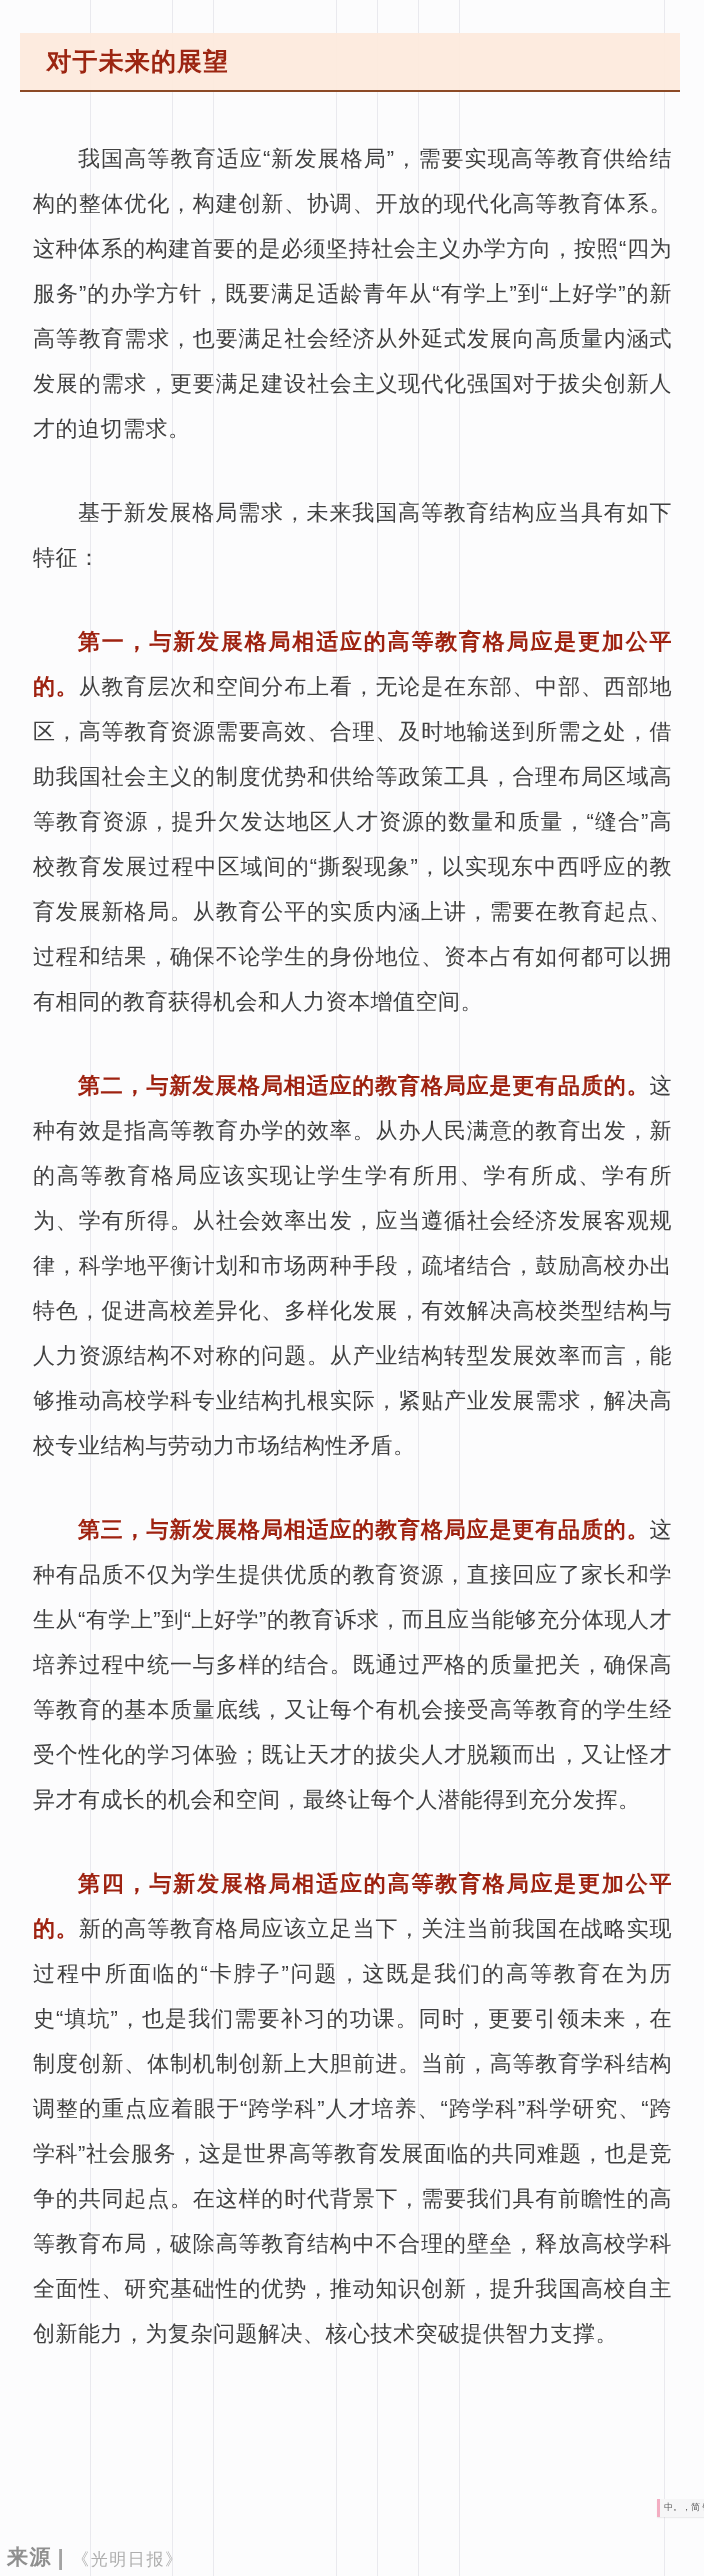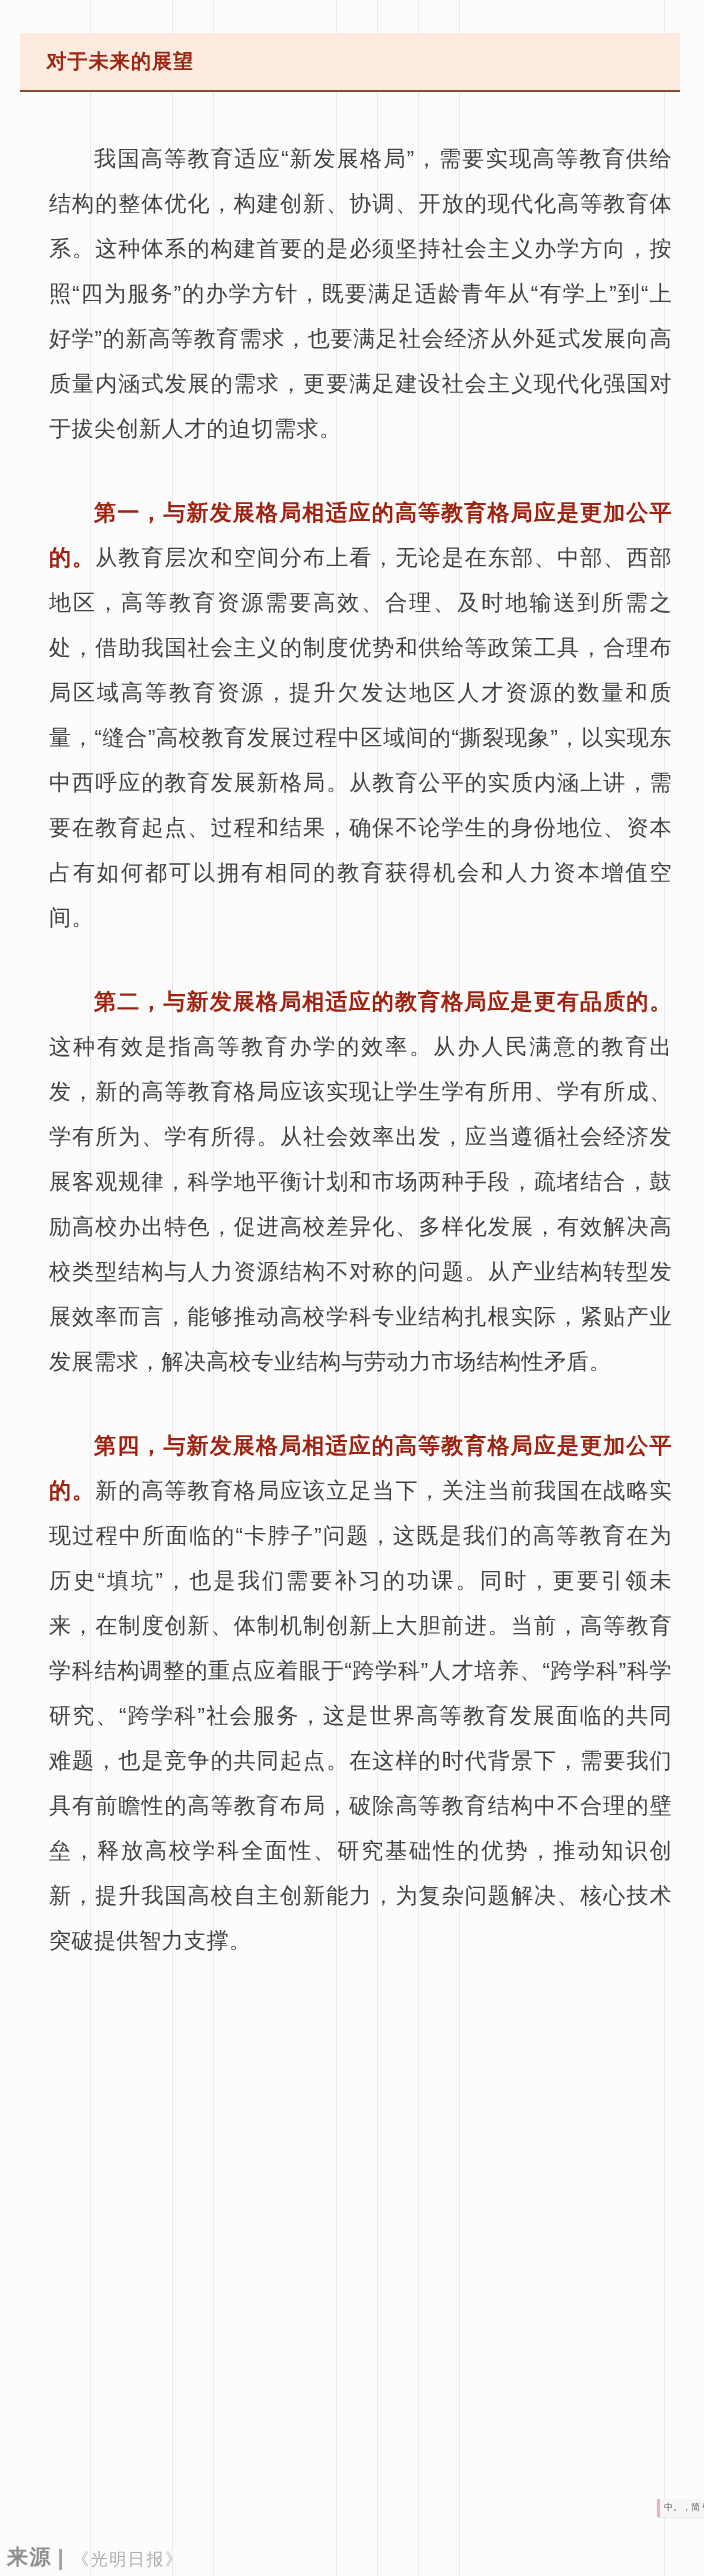--- a/index.html
+++ b/index.html
@@ -23,34 +23,34 @@
     width: 660px;
     height: 59px;
     box-sizing: border-box;
     background: rgba(253, 233, 221, 0.93);
     border-bottom: 2.7px solid #8c4a26;
     display: flex;
     align-items: center;
     padding-left: 26.5px;
   }
   .page-title {
-    font-size: 20px;
+    font-size: 25px;
     font-weight: bold;
     color: #9c2511;
     letter-spacing: 1.1px;
     white-space: nowrap;
   }
   .article {
     position: absolute;
     left: 33px;
     top: 136px;
     width: 639px;
   }
   .para {
-    margin: 0 0 39px 16px;
+    margin: 0 0 39px 0;
     font-size: 22px;
     line-height: 45px;
     color: #404040;
     text-align: justify;
     text-indent: 45px;
     letter-spacing: 0.5px;
   }
   .lead {
     color: #9e2210;
     font-weight: bold;
@@ -110,25 +110,27 @@
 <div class="page">
 
   <div class="header-box">
     <span class="page-title">对于未来的展望</span>
   </div>
 
   <div class="article">
 
     <p class="para">我国高等教育适应“新发展格局”，需要实现高等教育供给结构的整体优化，构建创新、协调、开放的现代化高等教育体系。这种体系的构建首要的是必须坚持社会主义办学方向，按照“四为服务”的办学方针，既要满足适龄青年从“有学上”到“上好学”的新高等教育需求，也要满足社会经济从外延式发展向高质量内涵式发展的需求，更要满足建设社会主义现代化强国对于拔尖创新人才的迫切需求。</p>
 
+    <p class="para">基于新发展格局需求，未来我国高等教育结构应当具有如下特征：</p>
 
     <p class="para"><strong class="lead">第一，与新发展格局相适应的高等教育格局应是更加公平的。</strong><span>从教育层次和空间分布上看，无论是在东部、中部、西部地区，高等教育资源需要高效、合理、及时地输送到所需之处，借助我国社会主义的制度优势和供给等政策工具，合理布局区域高等教育资源，提升欠发达地区人才资源的数量和质量，“缝合”高校教育发展过程中区域间的“撕裂现象”，以实现东中西呼应的教育发展新格局。从教育公平的实质内涵上讲，需要在教育起点、过程和结果，确保不论学生的身份地位、资本占有如何都可以拥有相同的教育获得机会和人力资本增值空间。</span></p>
 
     <p class="para"><strong class="lead">第二，与新发展格局相适应的教育格局应是更有品质的。</strong><span>这种有效是指高等教育办学的效率。从办人民满意的教育出发，新的高等教育格局应该实现让学生学有所用、学有所成、学有所为、学有所得。从社会效率出发，应当遵循社会经济发展客观规律，科学地平衡计划和市场两种手段，疏堵结合，鼓励高校办出特色，促进高校差异化、多样化发展，有效解决高校类型结构与人力资源结构不对称的问题。从产业结构转型发展效率而言，能够推动高校学科专业结构扎根实际，紧贴产业发展需求，解决高校专业结构与劳动力市场结构性矛盾。</span></p>
 
+    <p class="para"><strong class="lead">第三，与新发展格局相适应的教育格局应是更有品质的。</strong><span>这种有品质不仅为学生提供优质的教育资源，直接回应了家长和学生从“有学上”到“上好学”的教育诉求，而且应当能够充分体现人才培养过程中统一与多样的结合。既通过严格的质量把关，确保高等教育的基本质量底线，又让每个有机会接受高等教育的学生经受个性化的学习体验；既让天才的拔尖人才脱颖而出，又让怪才异才有成长的机会和空间，最终让每个人潜能得到充分发挥。</span></p>
 
     <p class="para"><strong class="lead">第四，与新发展格局相适应的高等教育格局应是更加公平的。</strong><span>新的高等教育格局应该立足当下，关注当前我国在战略实现过程中所面临的“卡脖子”问题，这既是我们的高等教育在为历史“填坑”，也是我们需要补习的功课。同时，更要引领未来，在制度创新、体制机制创新上大胆前进。当前，高等教育学科结构调整的重点应着眼于“跨学科”人才培养、“跨学科”科学研究、“跨学科”社会服务，这是世界高等教育发展面临的共同难题，也是竞争的共同起点。在这样的时代背景下，需要我们具有前瞻性的高等教育布局，破除高等教育结构中不合理的壁垒，释放高校学科全面性、研究基础性的优势，推动知识创新，提升我国高校自主创新能力，为复杂问题解决、核心技术突破提供智力支撑。</span></p>
 
   </div>
 
   <div class="footer">
     <span class="src-label">来源</span>
     <span class="src-sep">|</span>
     <span class="src-name">《光明日报》</span>
   </div>

